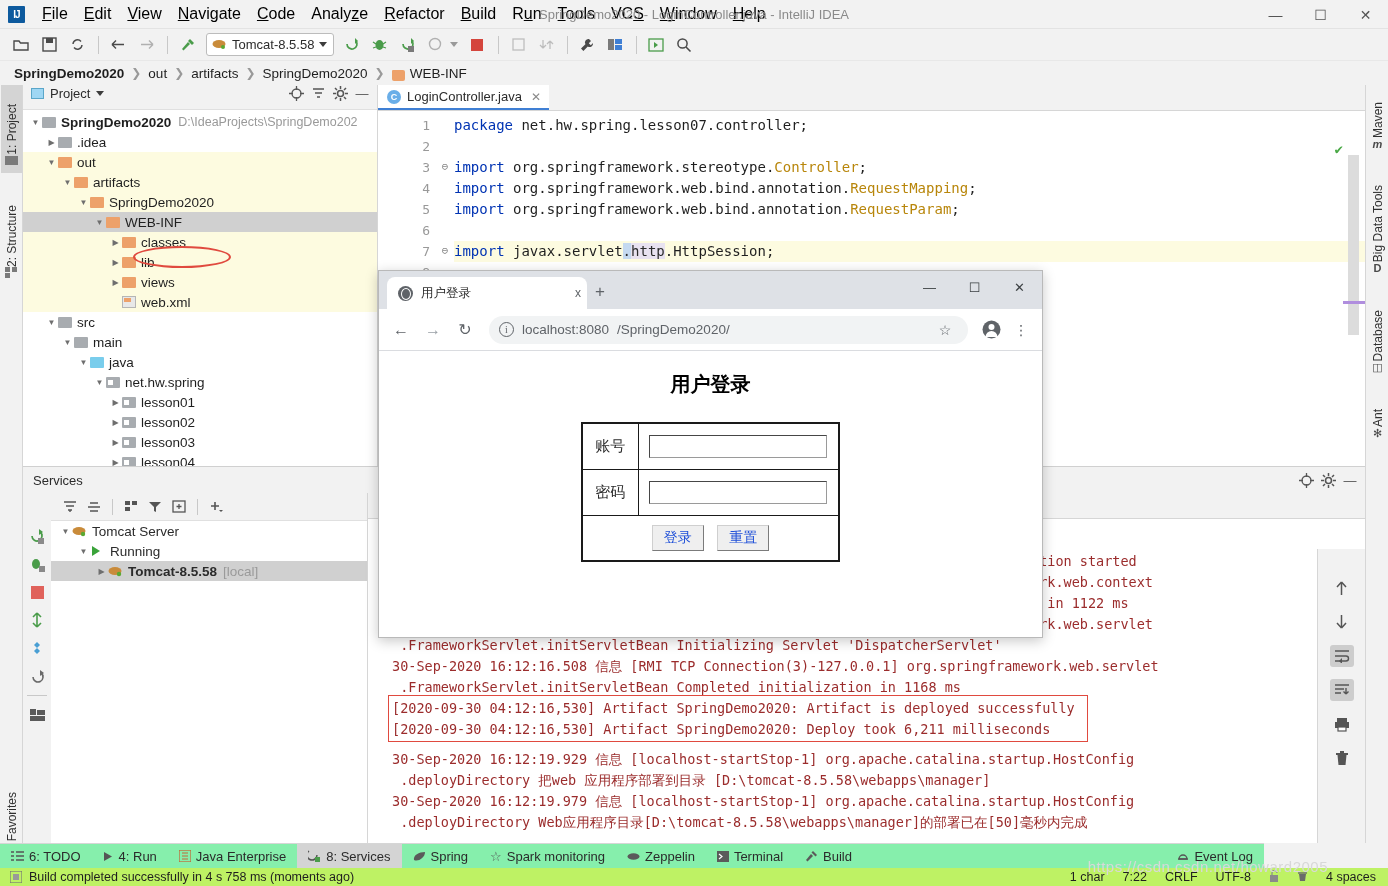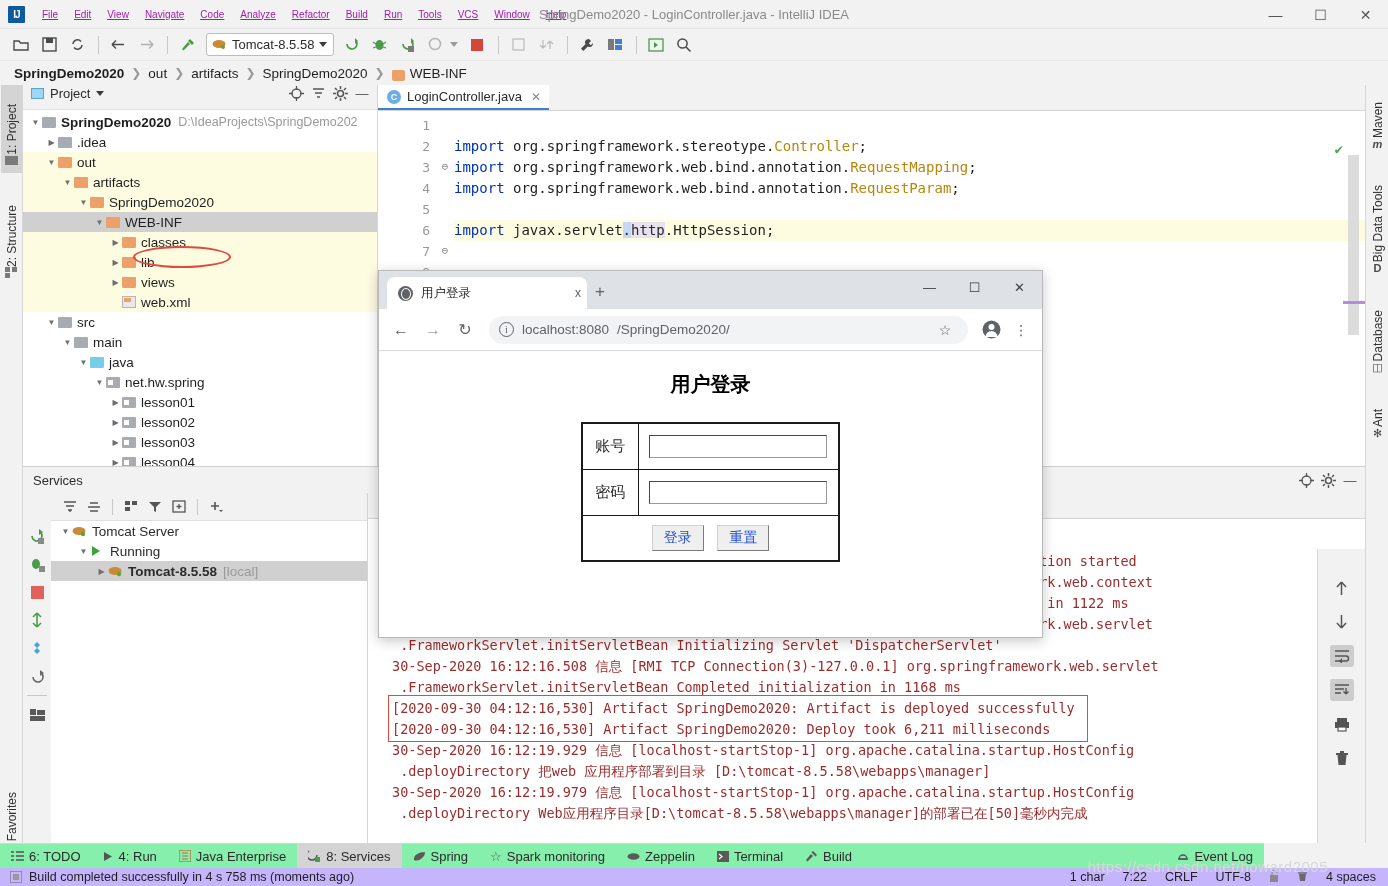--- a/index.html
+++ b/index.html
@@ -21,23 +21,22 @@
     border-bottom: 1px solid #e3e3e3;
   }
   .ij-logo {
     width: 17px; height: 17px; margin-left: 8px; margin-right: 9px;
     background: #0d5a9e; color: #fff; font-size: 10px; font-weight: bold;
     display: flex; align-items: center; justify-content: center;
     border-radius: 1px; letter-spacing: -1px;
   }
   .menubar { display: flex; align-items: center; gap: 0px; }
   .menu-item {
-    padding: 4px 8px; font-size: 10px; color: #a21caf; cursor: default;
+    padding: 4px 8px; font-size: 16px; color: #000000; cursor: default;
     white-space: nowrap;
-    text-decoration: underline;
   }
   .menu-item .acc { text-decoration: underline; }
   .win-title {
     position: absolute; left: 0; right: 0; text-align: center;
     font-size: 13px; color: #8a8a8a; pointer-events: none;
   }
   .win-btns { position: absolute; right: 0; top: 0; display: flex; height: 29px; }
   .win-btn {
     width: 45px; height: 29px; display: flex; align-items: center; justify-content: center;
     color: #555; font-size: 14px;
@@ -209,21 +208,21 @@
     position: absolute; left: 0; top: 843px; width: 1264px; height: 25px;
     background: #86efac; display: flex; align-items: stretch; border-top: 1px solid #d6d6d6;
   }
   .btab { display:flex; align-items:center; gap:5px; padding: 0 11px; font-size: 13px; white-space: nowrap;}
   .btab.active { background: #d4d4d4; }
   .bt-spacer { flex: 1; }
 
   
   .statusbar {
     position: absolute; left: 0; top: 868px; width: 1388px; height: 18px;
-    background: #c4b5fd; display: flex; align-items: center; font-size: 12.5px; color: #1f1f1f;
+    background: #bef264; display: flex; align-items: center; font-size: 12.5px; color: #1f1f1f;
   }
   .sb-left { display:flex; align-items:center; gap:7px; padding-left: 10px; }
   .sb-right { margin-left: auto; display:flex; align-items:center; gap: 18px; padding-right: 12px; }
   .watermark {
     position: absolute; right: 60px; top: 858px; font-size: 15px;
     color: #d8d8d8; letter-spacing: 0.5px; pointer-events: none;
   }
 
   
   .browser {
@@ -641,20 +640,21 @@
           <div class="gline">5</div>
           <div class="gline">6</div>
           <div class="gline">7</div>
           <div class="gline">8</div>
         </div>
       <div id="folds">
           <div class="fold" style="top: 49px;">⊖</div>
           <div class="fold" style="top: 133px;">⊖</div>
         </div>
       <div class="code-lines" id="code-lines">
+          <div class="cline"><span class="kw">package </span><span class="plain">net.hw.spring.lesson07.controller;</span></div>
           <div class="cline">&nbsp;</div>
           <div class="cline"><span class="kw">import </span><span class="plain">org.springframework.stereotype.</span><span class="cls">Controller</span><span class="plain">;</span></div>
           <div class="cline"><span class="kw">import </span><span class="plain">org.springframework.web.bind.annotation.</span><span class="cls">RequestMapping</span><span class="plain">;</span></div>
           <div class="cline"><span class="kw">import </span><span class="plain">org.springframework.web.bind.annotation.</span><span class="cls">RequestParam</span><span class="plain">;</span></div>
           <div class="cline">&nbsp;</div>
           <div class="cline hl"><span class="kw">import </span><span class="plain">javax.servlet</span><span class="sel">.</span><span class="sel2">http</span><span class="plain">.HttpSession;</span></div>
           <div class="cline">&nbsp;</div>
         </div>
       <span class="check-ok">✔</span>
       <div class="scrollmap"></div>
@@ -810,21 +810,21 @@
         <div class="console" id="console">
             <div class="cons-line" style="padding-left: 509px;">ntext: initialization started</div>
             <div class="cons-line" style="padding-left: 509px;">org.springframework.web.context</div>
             <div class="cons-line" style="padding-left: 509px;">ntext initialized in 1122 ms</div>
             <div class="cons-line" style="padding-left: 509px;">org.springframework.web.servlet</div>
             <div class="cons-line" style="padding-left: 0px;"> .FrameworkServlet.initServletBean Initializing Servlet 'DispatcherServlet'</div>
             <div class="cons-line" style="padding-left: 0px;">30-Sep-2020 16:12:16.508 信息 [RMI TCP Connection(3)-127.0.0.1] org.springframework.web.servlet</div>
             <div class="cons-line" style="padding-left: 0px;"> .FrameworkServlet.initServletBean Completed initialization in 1168 ms</div>
             <div class="cons-line" style="padding-left: 0px;">[2020-09-30 04:12:16,530] Artifact SpringDemo2020: Artifact is deployed successfully</div>
             <div class="cons-line" style="padding-left: 0px;">[2020-09-30 04:12:16,530] Artifact SpringDemo2020: Deploy took 6,211 milliseconds</div>
-            <div class="cons-line" style="padding-left: 0px;">30-Sep-2020 16:12:19.929 信息 [localhost-startStop-1] org.apache.catalina.startup.HostConfig</div>
+            <div class="cons-line" style="padding-left: 0px; margin-top: 9px;">30-Sep-2020 16:12:19.929 信息 [localhost-startStop-1] org.apache.catalina.startup.HostConfig</div>
             <div class="cons-line" style="padding-left: 0px;"> .deployDirectory 把web 应用程序部署到目录 [D:\tomcat-8.5.58\webapps\manager]</div>
             <div class="cons-line" style="padding-left: 0px;">30-Sep-2020 16:12:19.979 信息 [localhost-startStop-1] org.apache.catalina.startup.HostConfig</div>
             <div class="cons-line" style="padding-left: 0px;"> .deployDirectory Web应用程序目录[D:\tomcat-8.5.58\webapps\manager]的部署已在[50]毫秒内完成</div>
             <div class="red-box" style="left: 20px; top: 146px; width: 700px; height: 47px;"></div>
           </div>
         <div class="cons-rail">
           <span class="crail-ico">
             <svg width="15" height="16">
                 <path d="M7.5 15V2M7.5 2L3 7M7.5 2l4.5 5" stroke="#555" stroke-width="1.5" fill="none"></path>
               </svg>

